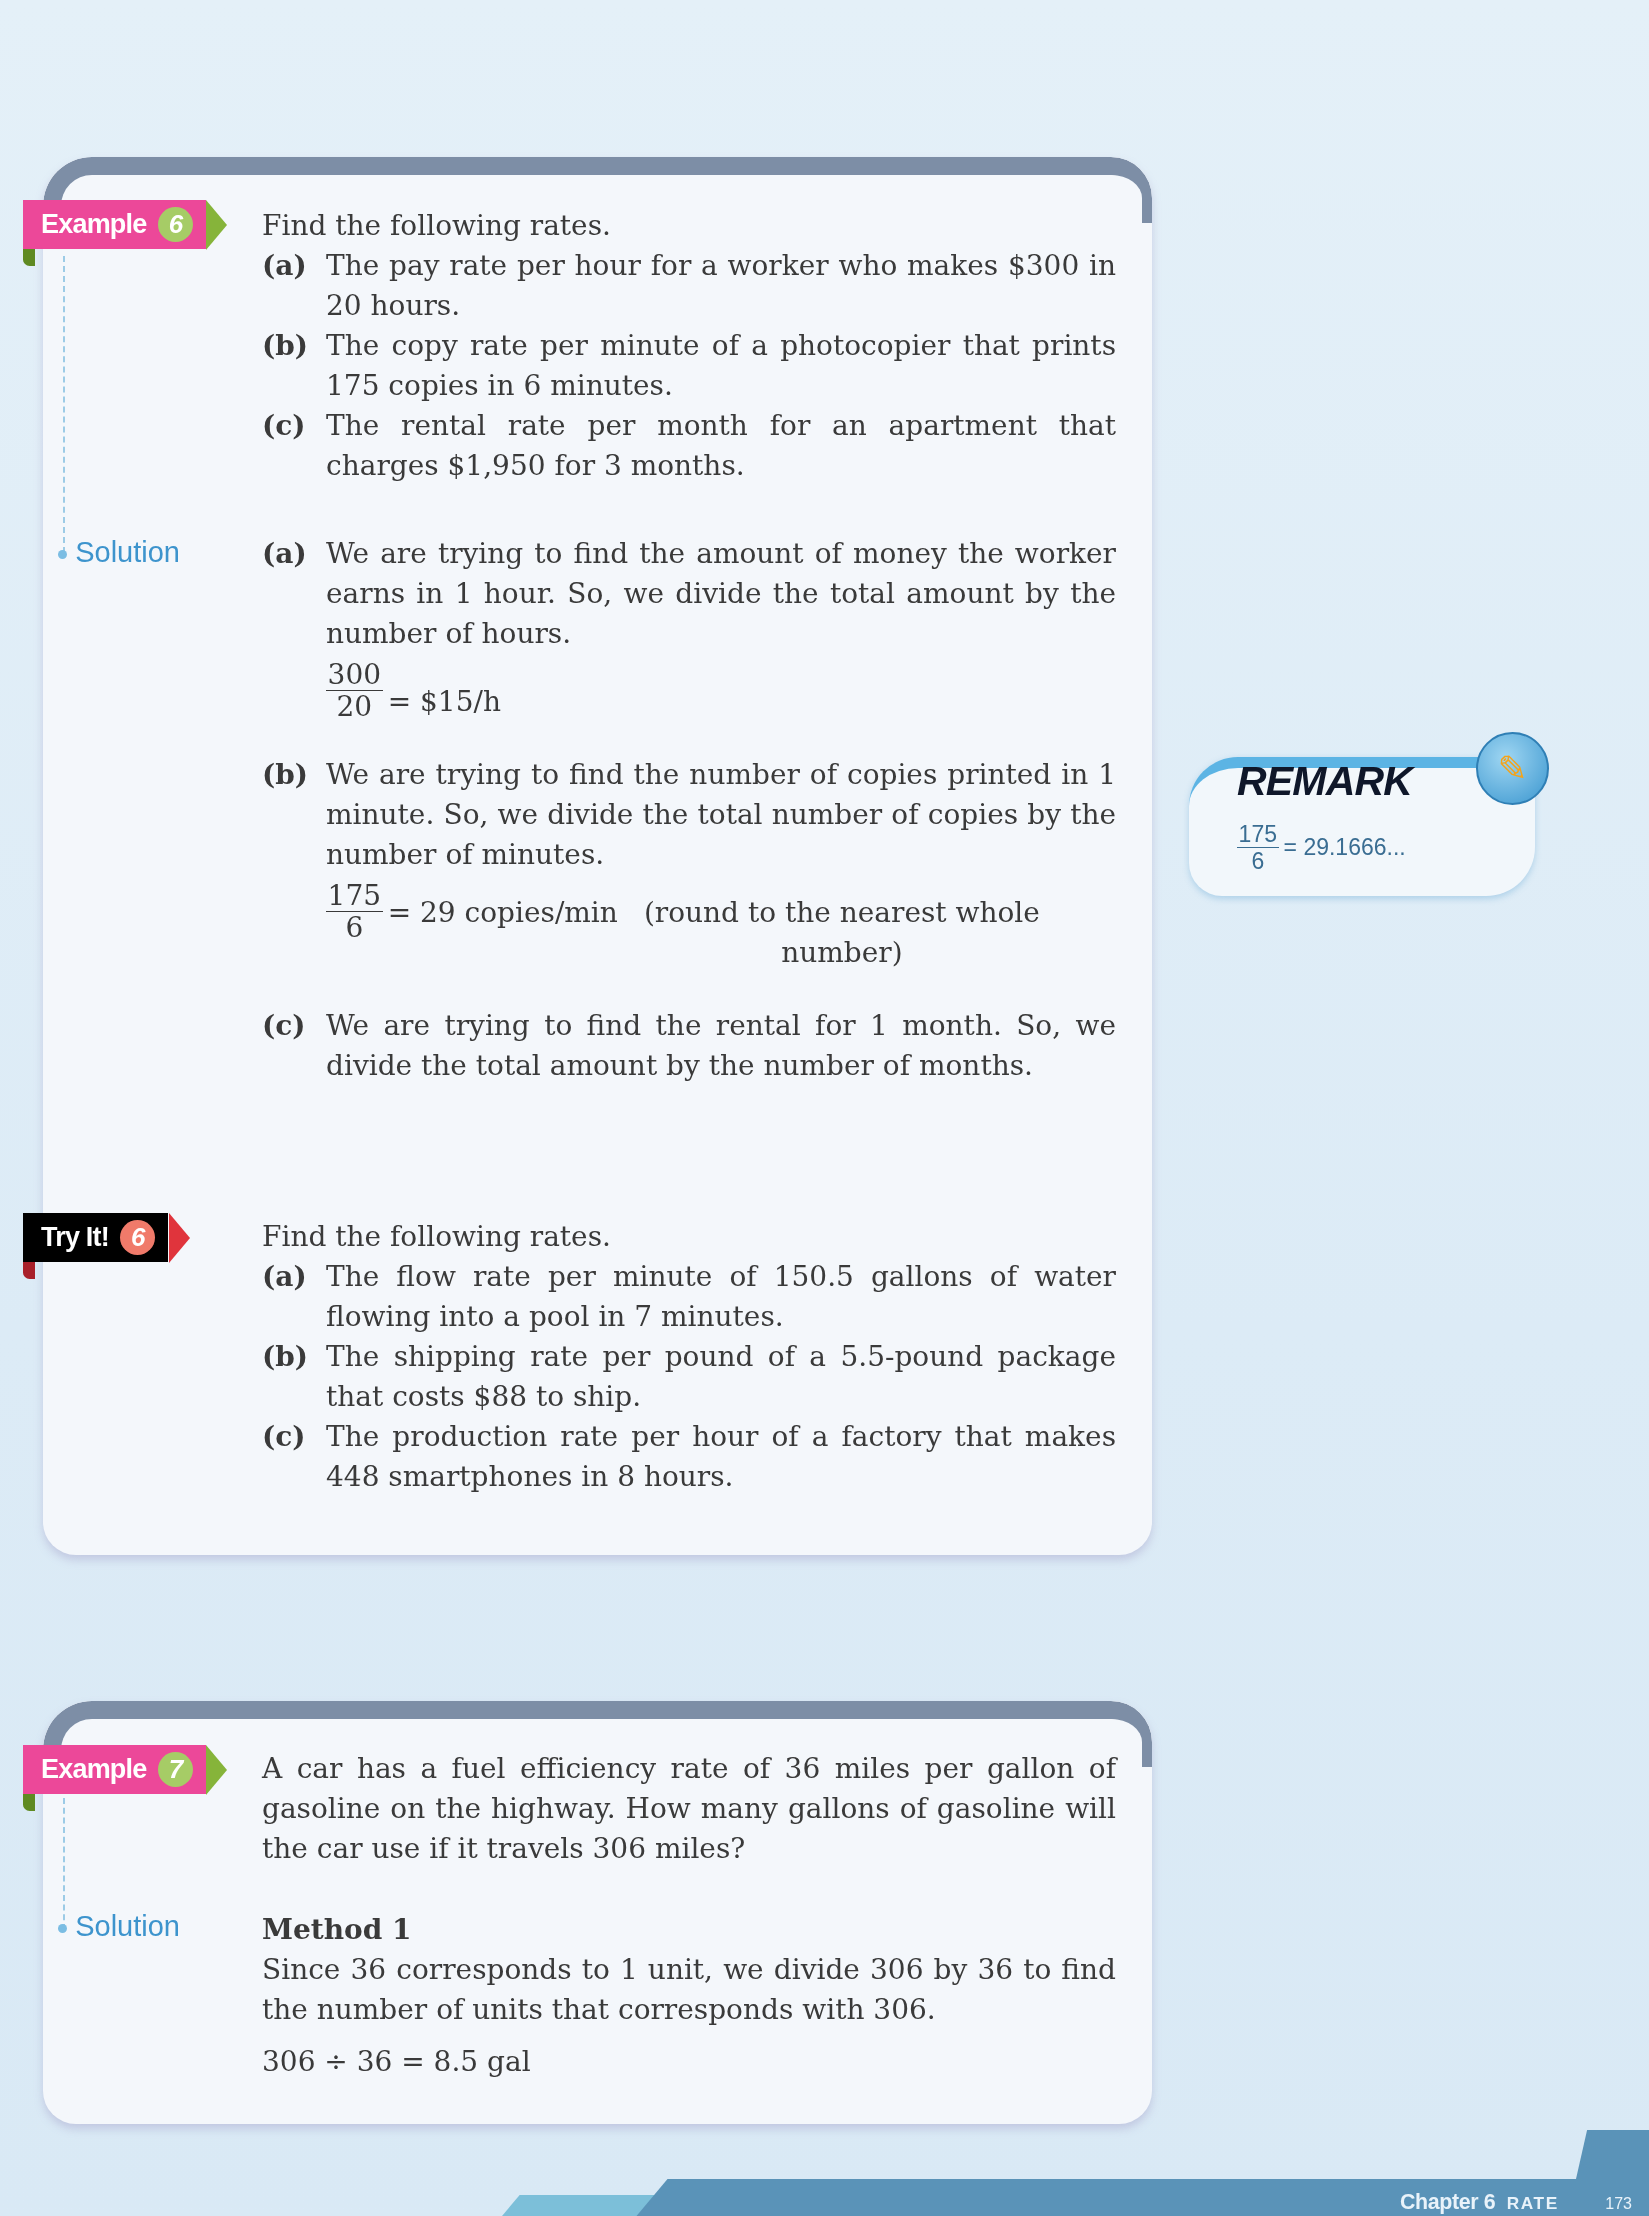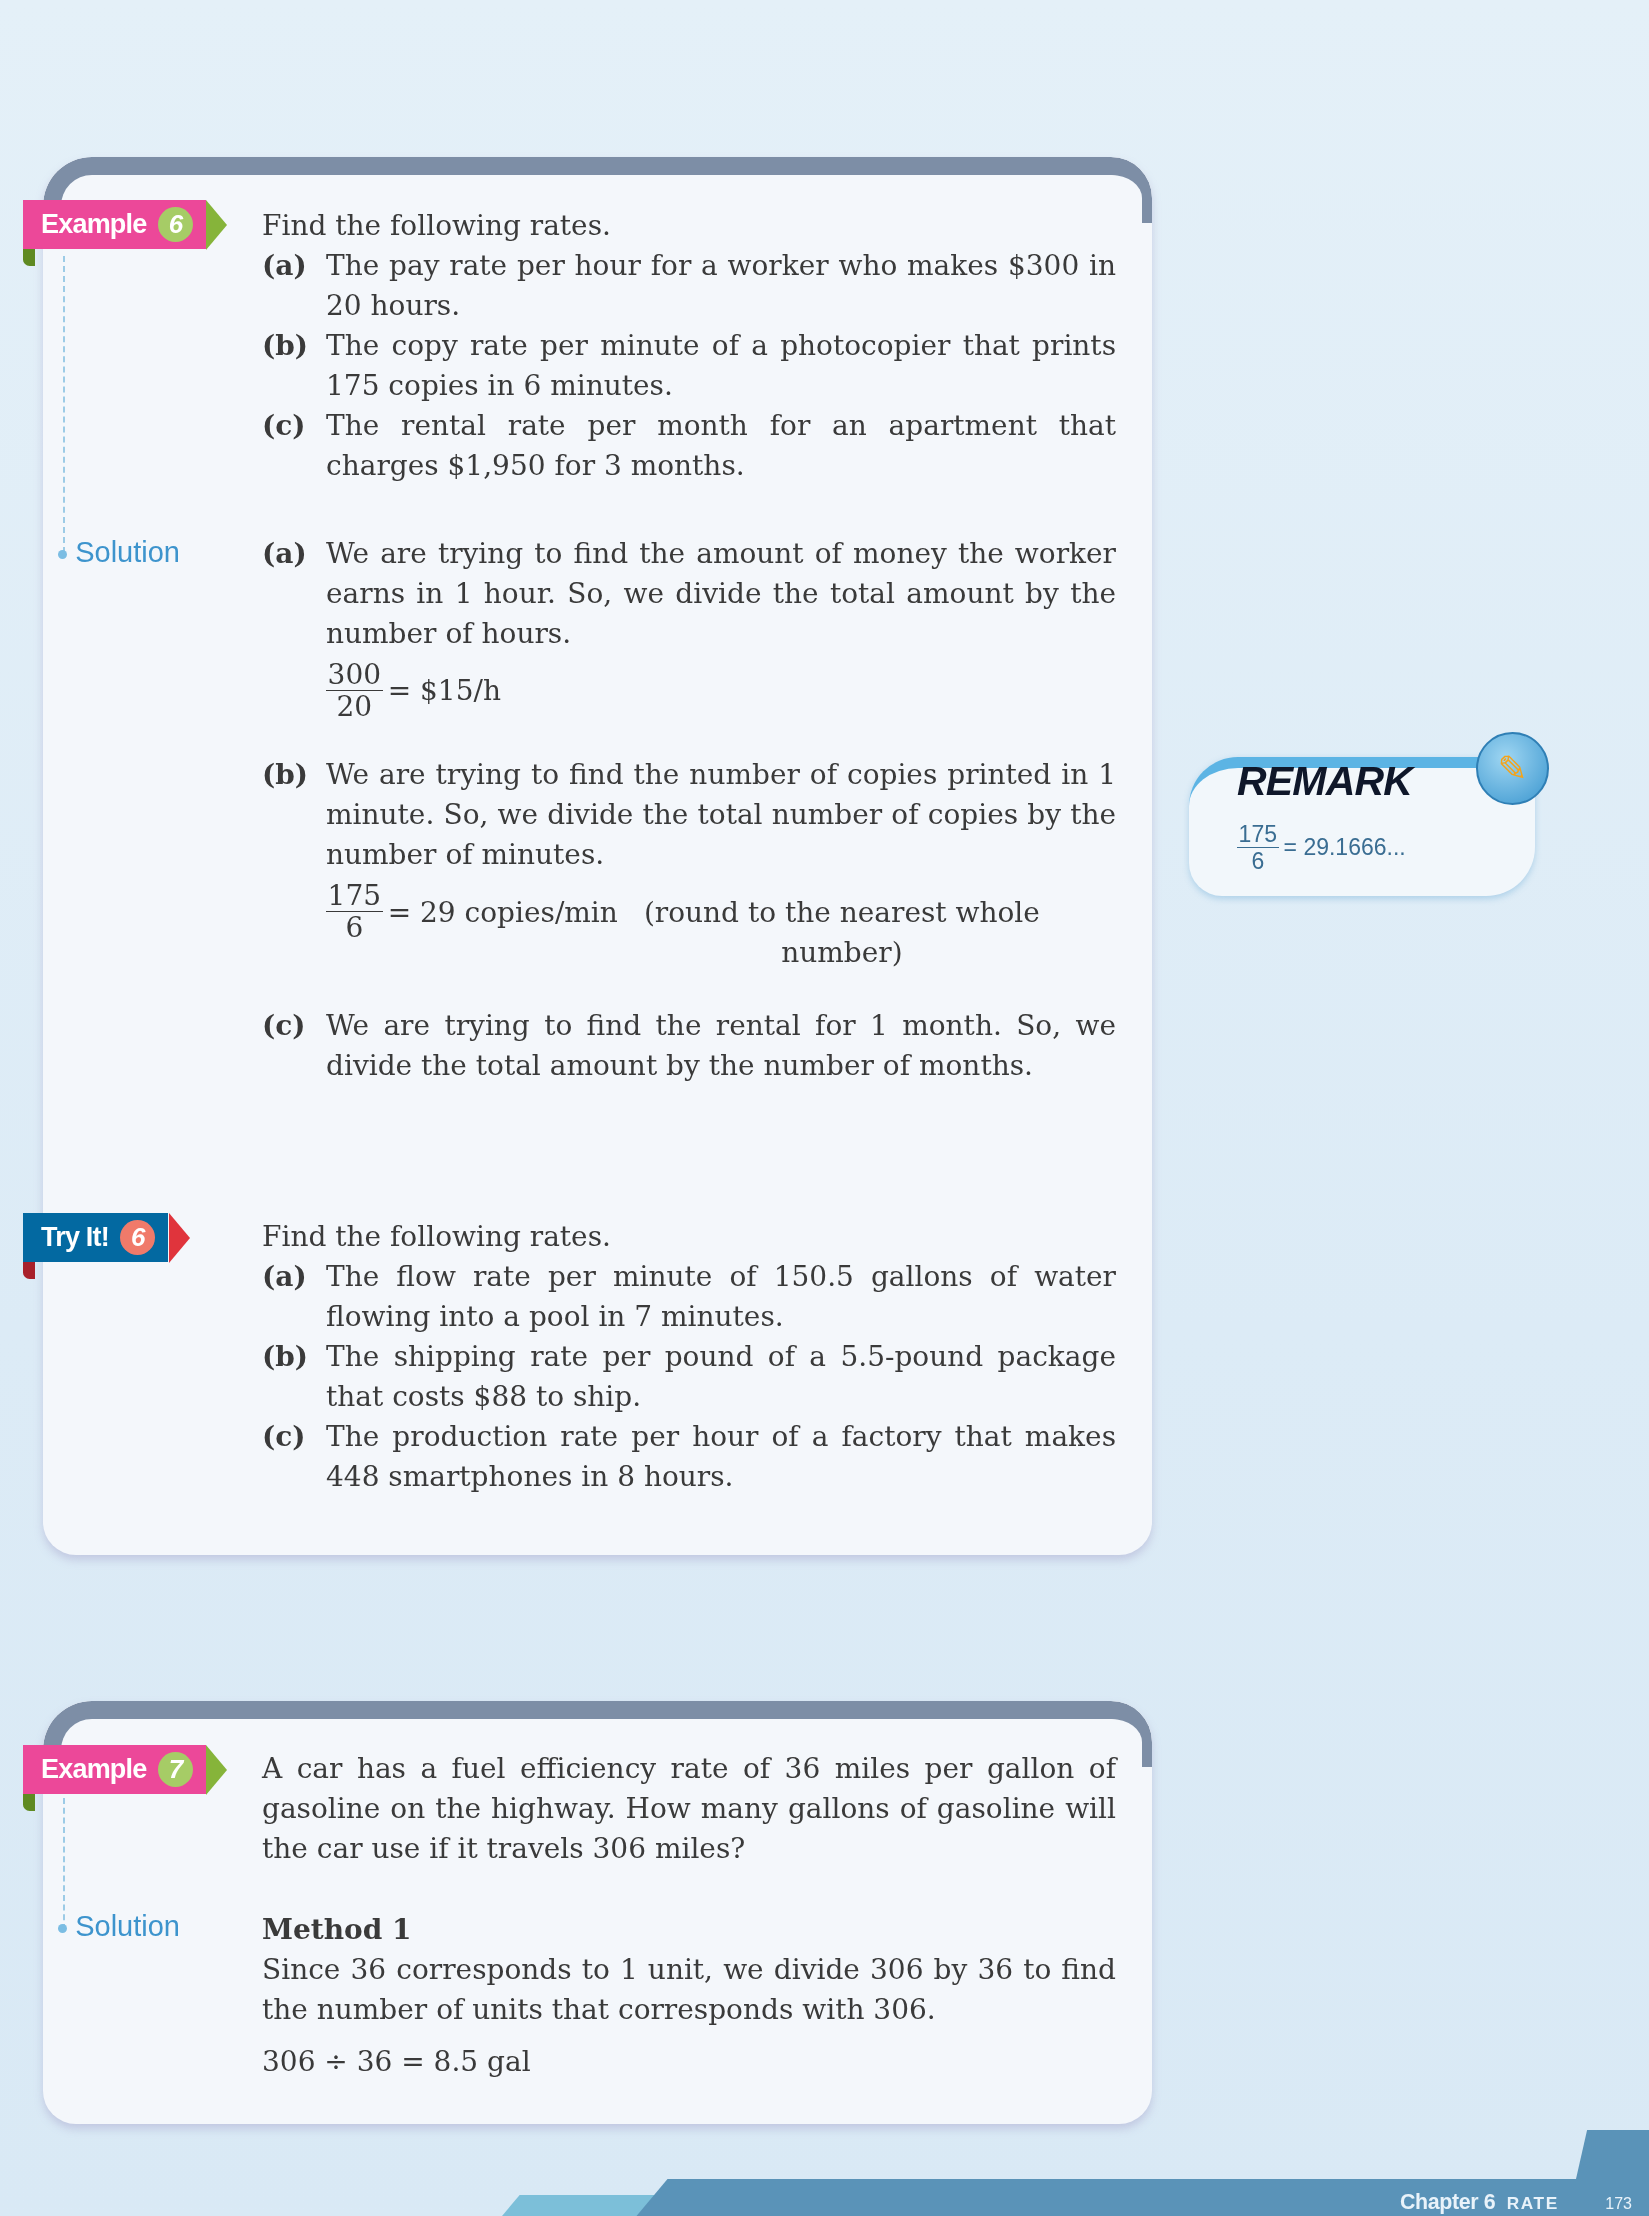--- a/index.html
+++ b/index.html
@@ -37,21 +37,21 @@
   .badge::after {
     content:""; position:absolute; right:-21.4px; top:0;
     border-top:25px solid transparent; border-bottom:25px solid transparent;
     border-left:21.4px solid var(--bc);
   }
   .badge::before {
     content:""; position:absolute; left:0; bottom:-16.5px; width:11.5px; height:16.5px;
     background:var(--bd); border-radius:0 0 0 6.6px;
   }
   .badge.green { --bc:#86b43a; --bd:#5f8a22; background:#ec4899; }
-  .badge.red { --bc:#e0343c; --bd:#a8202a; background:#0369a1; }
+  .badge.red { --bc:#e0343c; --bd:#a8202a; background:#000000; }
   .badge .num {
     display:inline-flex; align-items:center; justify-content:center;
     width:35px; height:35px; border-radius:50%; margin-left:11.5px;
     font-style:italic; font-size:26px;
   }
   .badge.green .num { background:#a6cc66; }
   .badge.red .num { background:#f07a6a; }
 
   .dash-line {
     position:absolute; left:63px; border-left:2.5px dashed #9ccbe6; width:0; z-index:2;
@@ -64,21 +64,21 @@
     content:""; display:inline-block; width:9px; height:9px; border-radius:50%;
     background:#7bbde3; margin-right:8.2px; vertical-align:middle;
   }
 
   .text { position:absolute; left:262px; width:854px; font-size:28px; line-height:40px; z-index:3; }
   .item { display:flex; }
   .item .lbl { width:64px; flex:none; font-weight:bold; }
   .item .body { flex:1; text-align:justify; }
   .frac { display:inline-flex; flex-direction:column; align-items:center; vertical-align:middle; margin-right:5px; line-height:31px; }
   .frac .n { border-bottom:1.6px solid #3a3a3a; padding:0 1.6px; }
-  .eq { margin:5px 0 15px 0; display:flex; align-items:center; }
+  .eq { margin:5px 0 15px 0; display:flex; align-items:flex-end; }
   .gap { height:18px; }
 
   
   #remark { position:absolute; left:1189px; top:724px; width:363px; height:165px; z-index:4; }
   #remark .bg {
     position:absolute; left:0; top:33px; width:346px; height:128px; background:#f2f7fb;
     border-radius:49px 8.2px 49px 33px; border-top:11.5px solid #5cb4e4;
     box-shadow:0 2.5px 6.6px rgba(90,160,210,0.35);
   }
   #remark .title {

